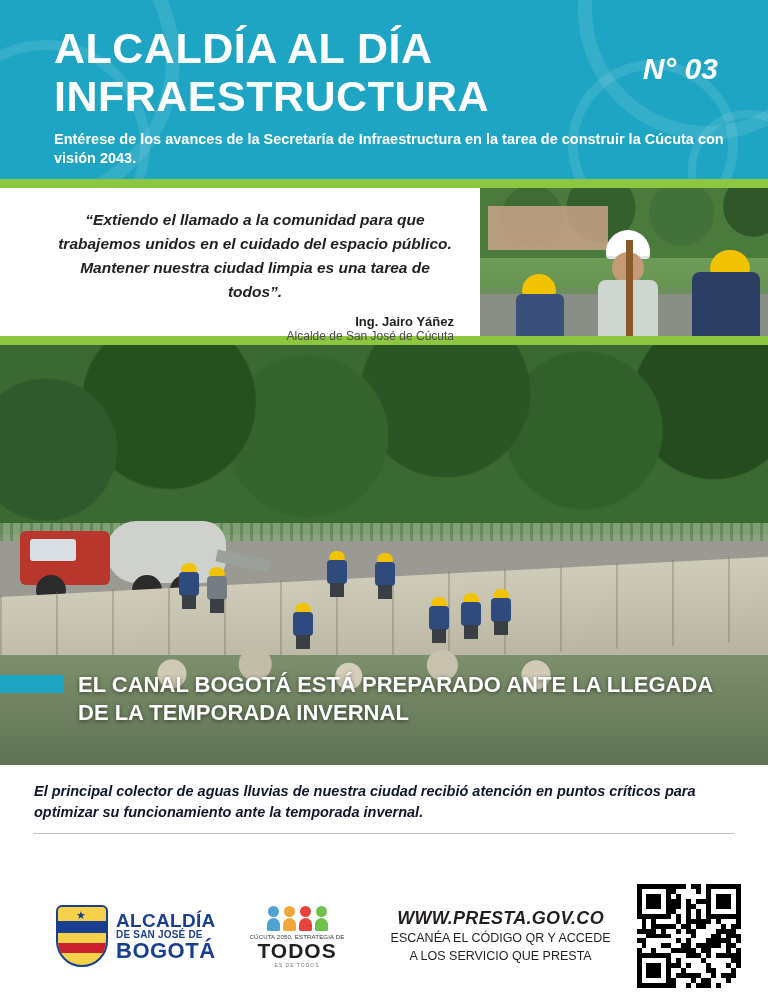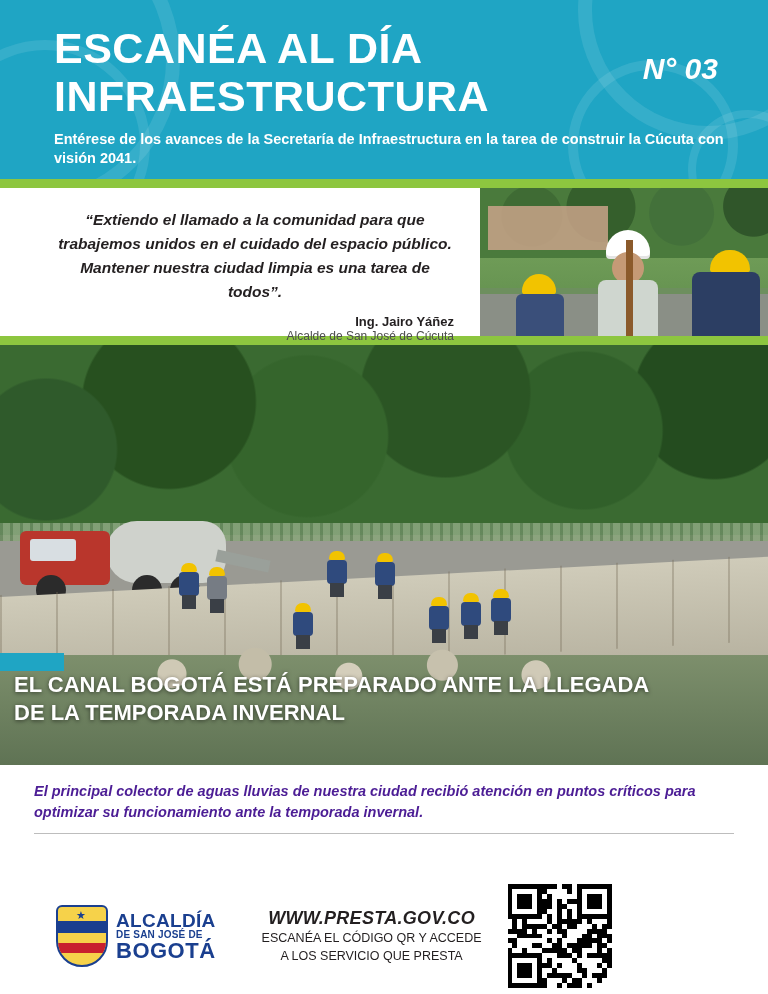--- a/index.html
+++ b/index.html
@@ -198,21 +198,20 @@
   .wk.grey .bod { background:#767c84; }
 
   .caption-bar {
     position: absolute;
     left: 0;
     bottom: 38px;
     width: 768px;
     padding: 0 0 0 0;
     display: flex;
     align-items: flex-start;
-    flex-direction: column;
   }
   .caption-tab {
     width: 64px;
     height: 18px;
     background: #1fa5c4;
     margin-top: 4px;
   }
   .caption-text {
     color: #ffffff;
     font-weight: bold;
@@ -227,21 +226,21 @@
   .subtitle-band {
     width: 768px;
     padding: 16px 34px 14px 34px;
     background: #ffffff;
   }
   .subtitle-text {
     font-size: 14.5px;
     font-style: italic;
     font-weight: bold;
     line-height: 21px;
-    color: #4c1d95;
+    color: #0f172a;
   }
   .divider {
     width: 700px;
     height: 1px;
     background: #bdbdbd;
     margin: 10px auto 0 auto;
   }
 
   
   .footer {
@@ -308,23 +307,23 @@
 <div class="page">
 
   <div class="header">
     <div class="header-deco hd1"></div>
     <div class="header-deco hd2"></div>
     <div class="header-deco hd3"></div>
     <div class="header-deco hd4"></div>
     <div class="header-deco hd5"></div>
 
     <div class="header-title-wrap">
-      <div class="header-title-1">ESCANÉA AL DÍA</div>
+      <div class="header-title-1">ALCALDÍA AL DÍA</div>
       <div class="header-title-2">INFRAESTRUCTURA</div>
-      <div class="header-sub">Entérese de los avances de la Secretaría de Infraestructura en la tarea de construir la Cúcuta con visión 2041.</div>
+      <div class="header-sub">Entérese de los avances de la Secretaría de Infraestructura en la tarea de construir la Cúcuta con visión 2043.</div>
     </div>
 
     <div class="issue-badge">N° 03</div>
     <div class="header-bottom-bar"></div>
   </div>
 
   <div class="quote-band">
     <div class="quote-left">
       <div class="quote-text">“Extiendo el llamado a la comunidad para que trabajemos unidos en el cuidado del espacio público. Mantener nuestra ciudad limpia es una tarea de todos”.</div>
       <div class="quote-author">Ing. Jairo Yáñez</div>
@@ -436,20 +435,43 @@
         <div class="band"></div>
         <div class="band2"></div>
       </div>
       <div class="alcaldia-text">
         <div class="l1">ALCALDÍA</div>
         <div class="l2">DE SAN JOSÉ DE</div>
         <div class="l3">BOGOTÁ</div>
       </div>
     </div>
 
+    <div class="logo-todos">
+      <div class="todos-figs">
+        <div class="fig">
+            <div class="head" style="background:#4fa3d1"></div>
+            <div class="body" style="background:#4fa3d1"></div>
+          </div>
+        <div class="fig">
+            <div class="head" style="background:#f2a73b"></div>
+            <div class="body" style="background:#f2a73b"></div>
+          </div>
+        <div class="fig">
+            <div class="head" style="background:#e8443c"></div>
+            <div class="body" style="background:#e8443c"></div>
+          </div>
+        <div class="fig">
+            <div class="head" style="background:#6cc24a"></div>
+            <div class="body" style="background:#6cc24a"></div>
+          </div>
+      </div>
+      <div class="todos-sub">CÚCUTA 2050, ESTRATEGIA DE</div>
+      <div class="todos-word">TODOS</div>
+      <div class="todos-tiny">ES DE TODOS</div>
+    </div>
 
     <div class="footer-web">
       <div class="web-url">WWW.PRESTA.GOV.CO</div>
       <div class="web-line">ESCANÉA EL CÓDIGO QR Y ACCEDE</div>
       <div class="web-line">A LOS SERVICIO QUE PRESTA</div>
     </div>
 
     <div class="qr">
       <div class="qrgrid" id="qrgrid">
           <i></i>

